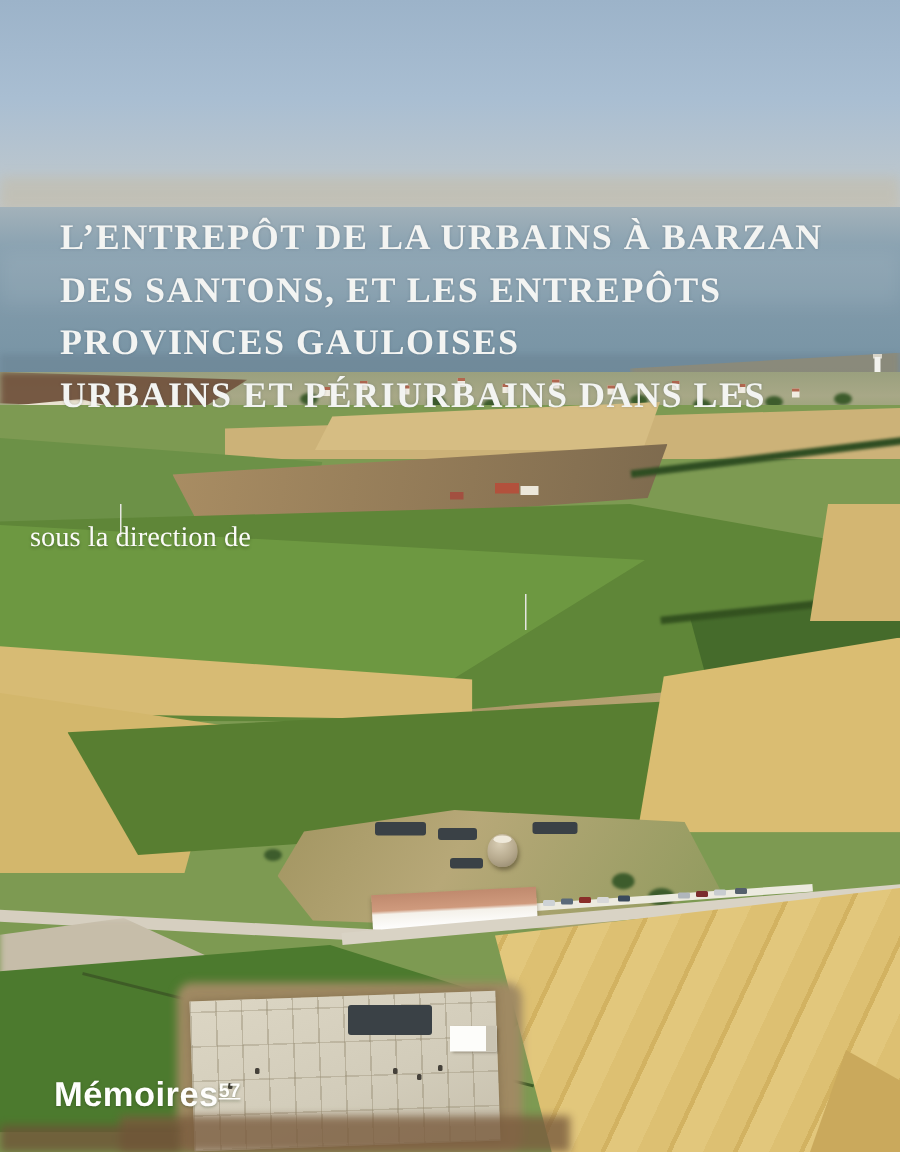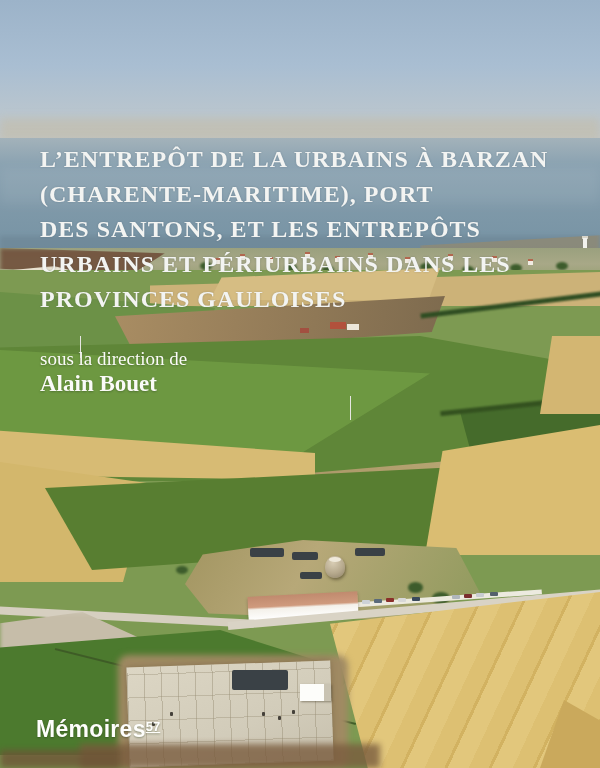--- a/index.html
+++ b/index.html
@@ -110,21 +110,21 @@
   .person{position:absolute;width:3px;height:4px;background:#45413a;border-radius:1px;}
   .scrub{left:80px;top:744px;width:300px;height:24px;background:#7a5c3e;opacity:.8;filter:blur(3px);}
   .scrub2{left:0px;top:750px;width:120px;height:18px;background:#6d5336;opacity:.8;filter:blur(3px);}
 
   
   .series-title{left:42px;top:70px;color:#f4f6f6;font-style:italic;font-size:32px;
                 letter-spacing:3px;font-family:"Liberation Serif",serif;text-shadow:0 0 1px rgba(40,60,80,.2);}
   .main-title{left:40px;top:142px;width:530px;color:#f3f4f2;font-weight:bold;font-size:24px;
               line-height:35px;letter-spacing:1px;font-family:"Liberation Serif",serif;
               text-shadow:0 0 2px rgba(40,60,80,.25);}
-  .direction{left:40px;top:348px;color:#fbfbf8;font-family:"Liberation Serif",serif;
+  .direction{left:20px;top:348px;color:#fbfbf8;font-family:"Liberation Serif",serif;
              text-shadow:0 1px 2px rgba(30,50,20,.35);}
   .direction .lbl{font-size:19px;display:block;}
   .direction .dir{font-size:23px;font-weight:bold;display:block;margin-top:1px;}
   .collection{left:36px;top:716px;color:#fefefc;font-family:"Liberation Sans",sans-serif;
               font-weight:bold;font-size:23px;letter-spacing:.3px;text-shadow:0 1px 2px rgba(30,50,20,.4);}
   .collection sup{font-size:13px;vertical-align:6px;letter-spacing:0;text-decoration:underline;}
 
   
   .logo{left:436px;top:682px;width:120px;height:70px;color:#fff;}
   .logo-text{position:absolute;left:46px;top:14px;font-family:"Liberation Sans",sans-serif;
@@ -228,29 +228,27 @@
   <i class="person" style="left:170px;top:712px;"></i>
   <i class="person" style="left:262px;top:712px;"></i>
   <i class="person" style="left:278px;top:716px;"></i>
   <i class="person" style="left:292px;top:710px;"></i>
   <div class="p scrub"></div>
   <div class="p scrub2"></div>
 
 
   <div class="p main-title">
     <div>L’ENTREPÔT DE LA URBAINS À BARZAN</div>
-    <div>(CHARENTE-MARITIME), PORT</div>
     <div>DES SANTONS, ET LES ENTREPÔTS</div>
+    <div>PROVINCES GAULOISES</div>
     <div>URBAINS ET PÉRIURBAINS DANS LES</div>
-    <div>PROVINCES GAULOISES</div>
   </div>
 
   <div class="p direction">
     <span class="lbl">sous la direction de</span>
-    <span class="dir">Alain Bouet</span>
   </div>
 
   <div class="p collection">
     <span>Mémoires</span><sup>57</sup>
   </div>
 
 
 </div>
 
 </body></html>

